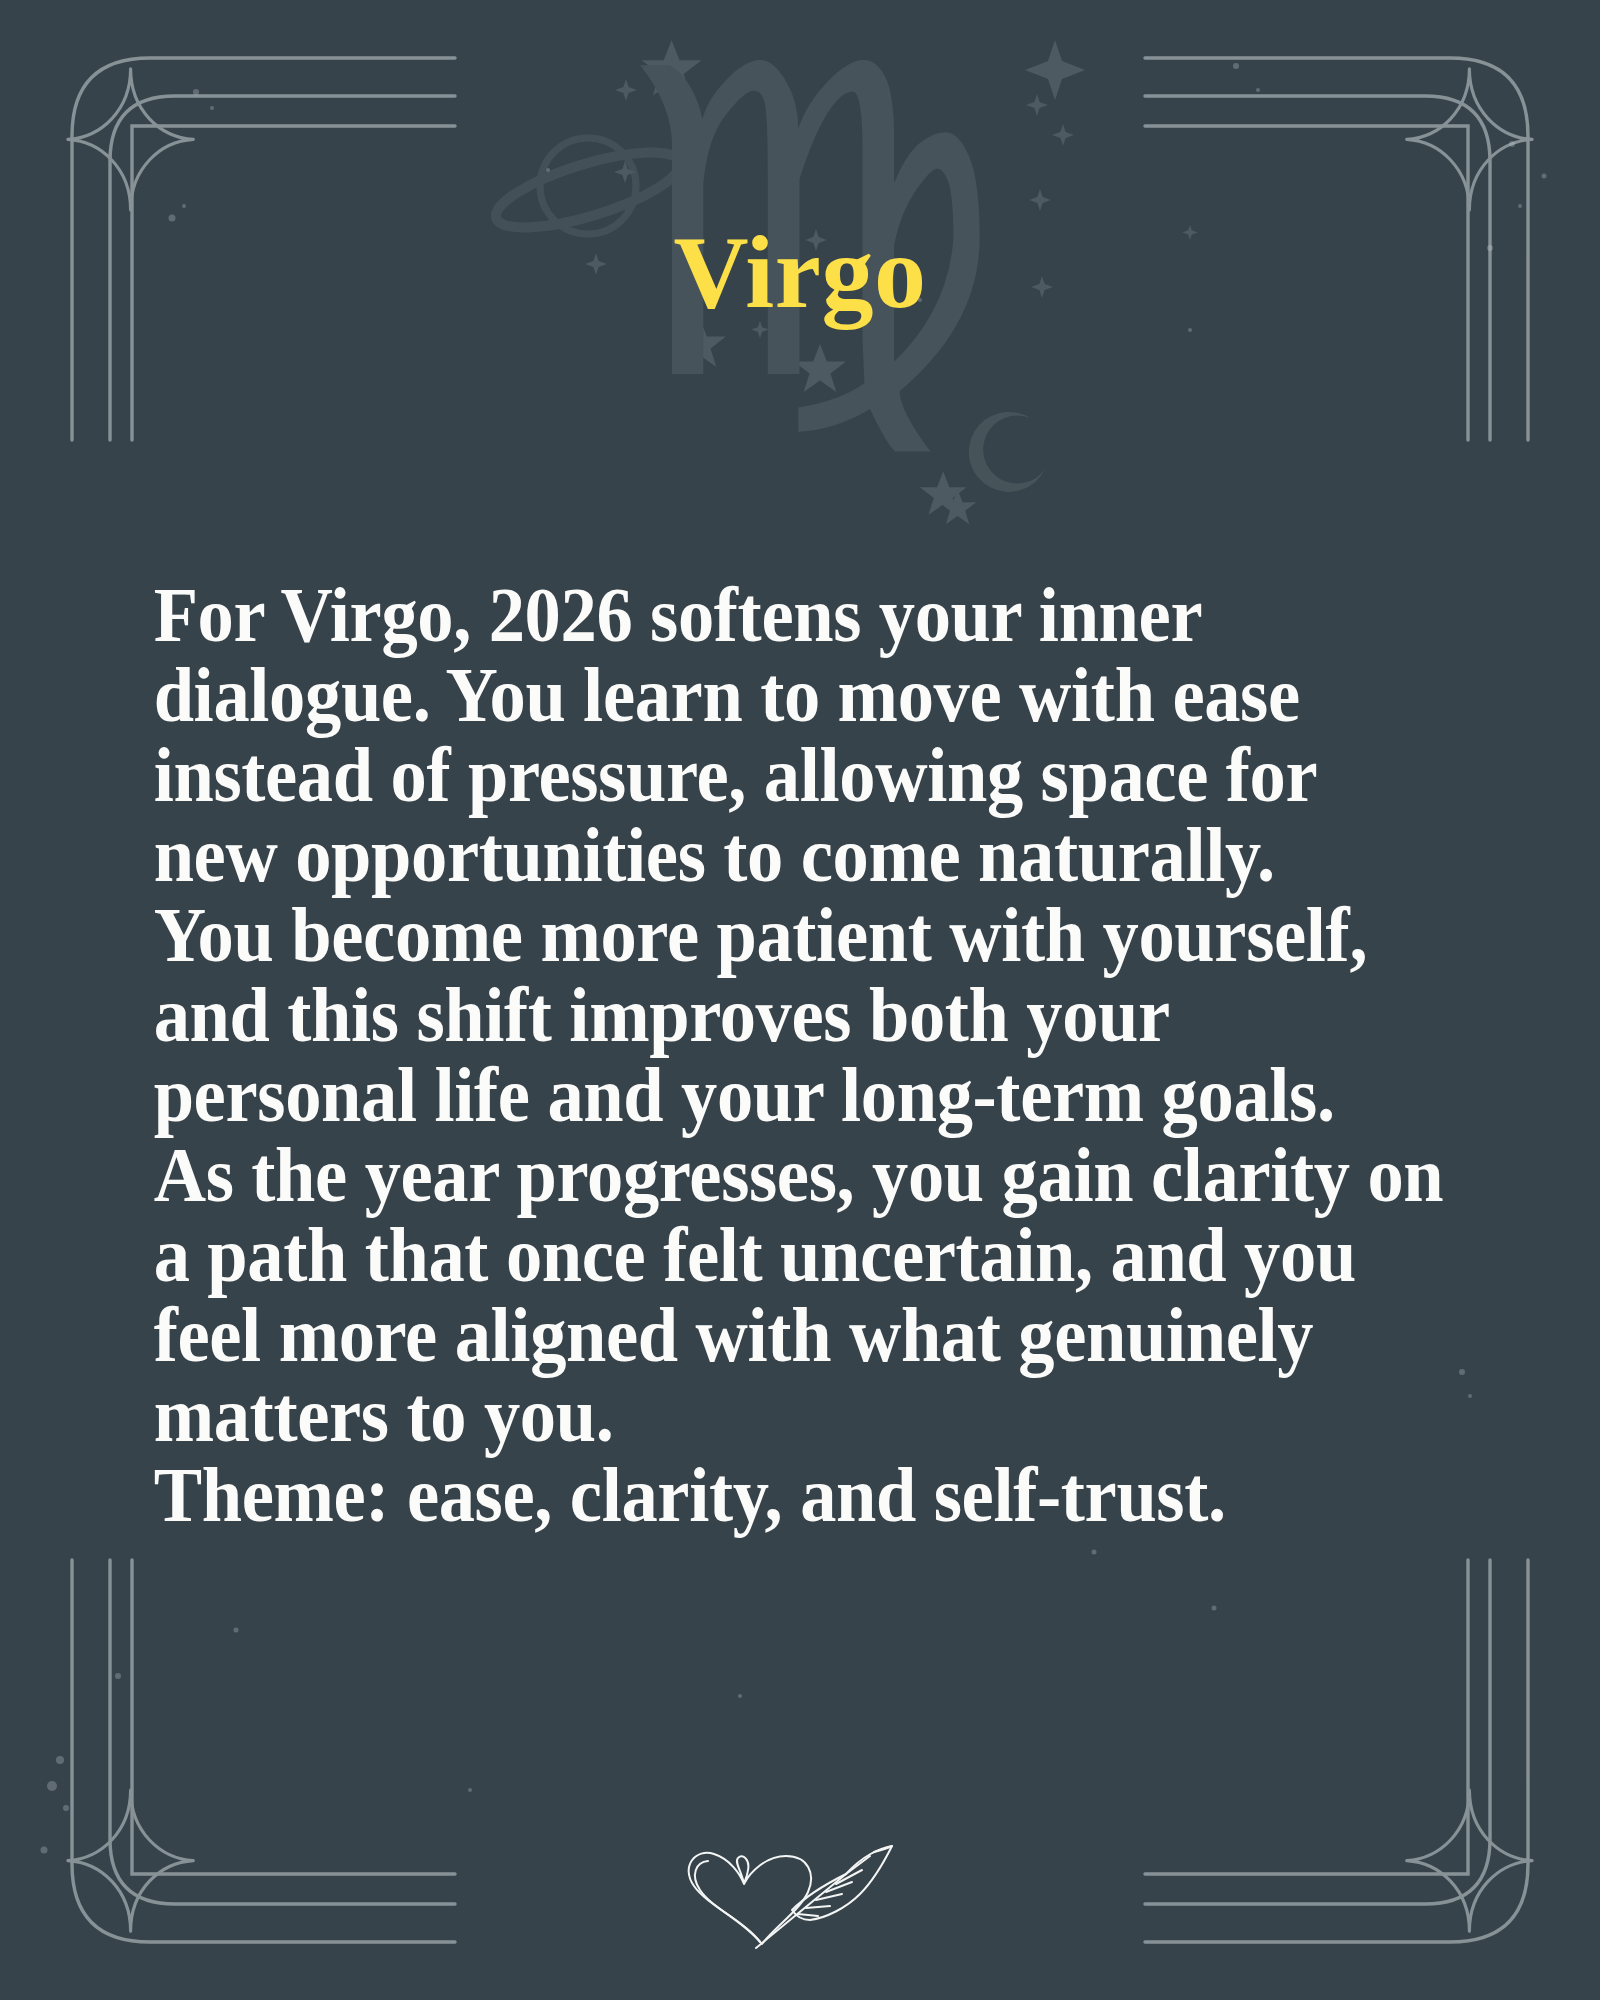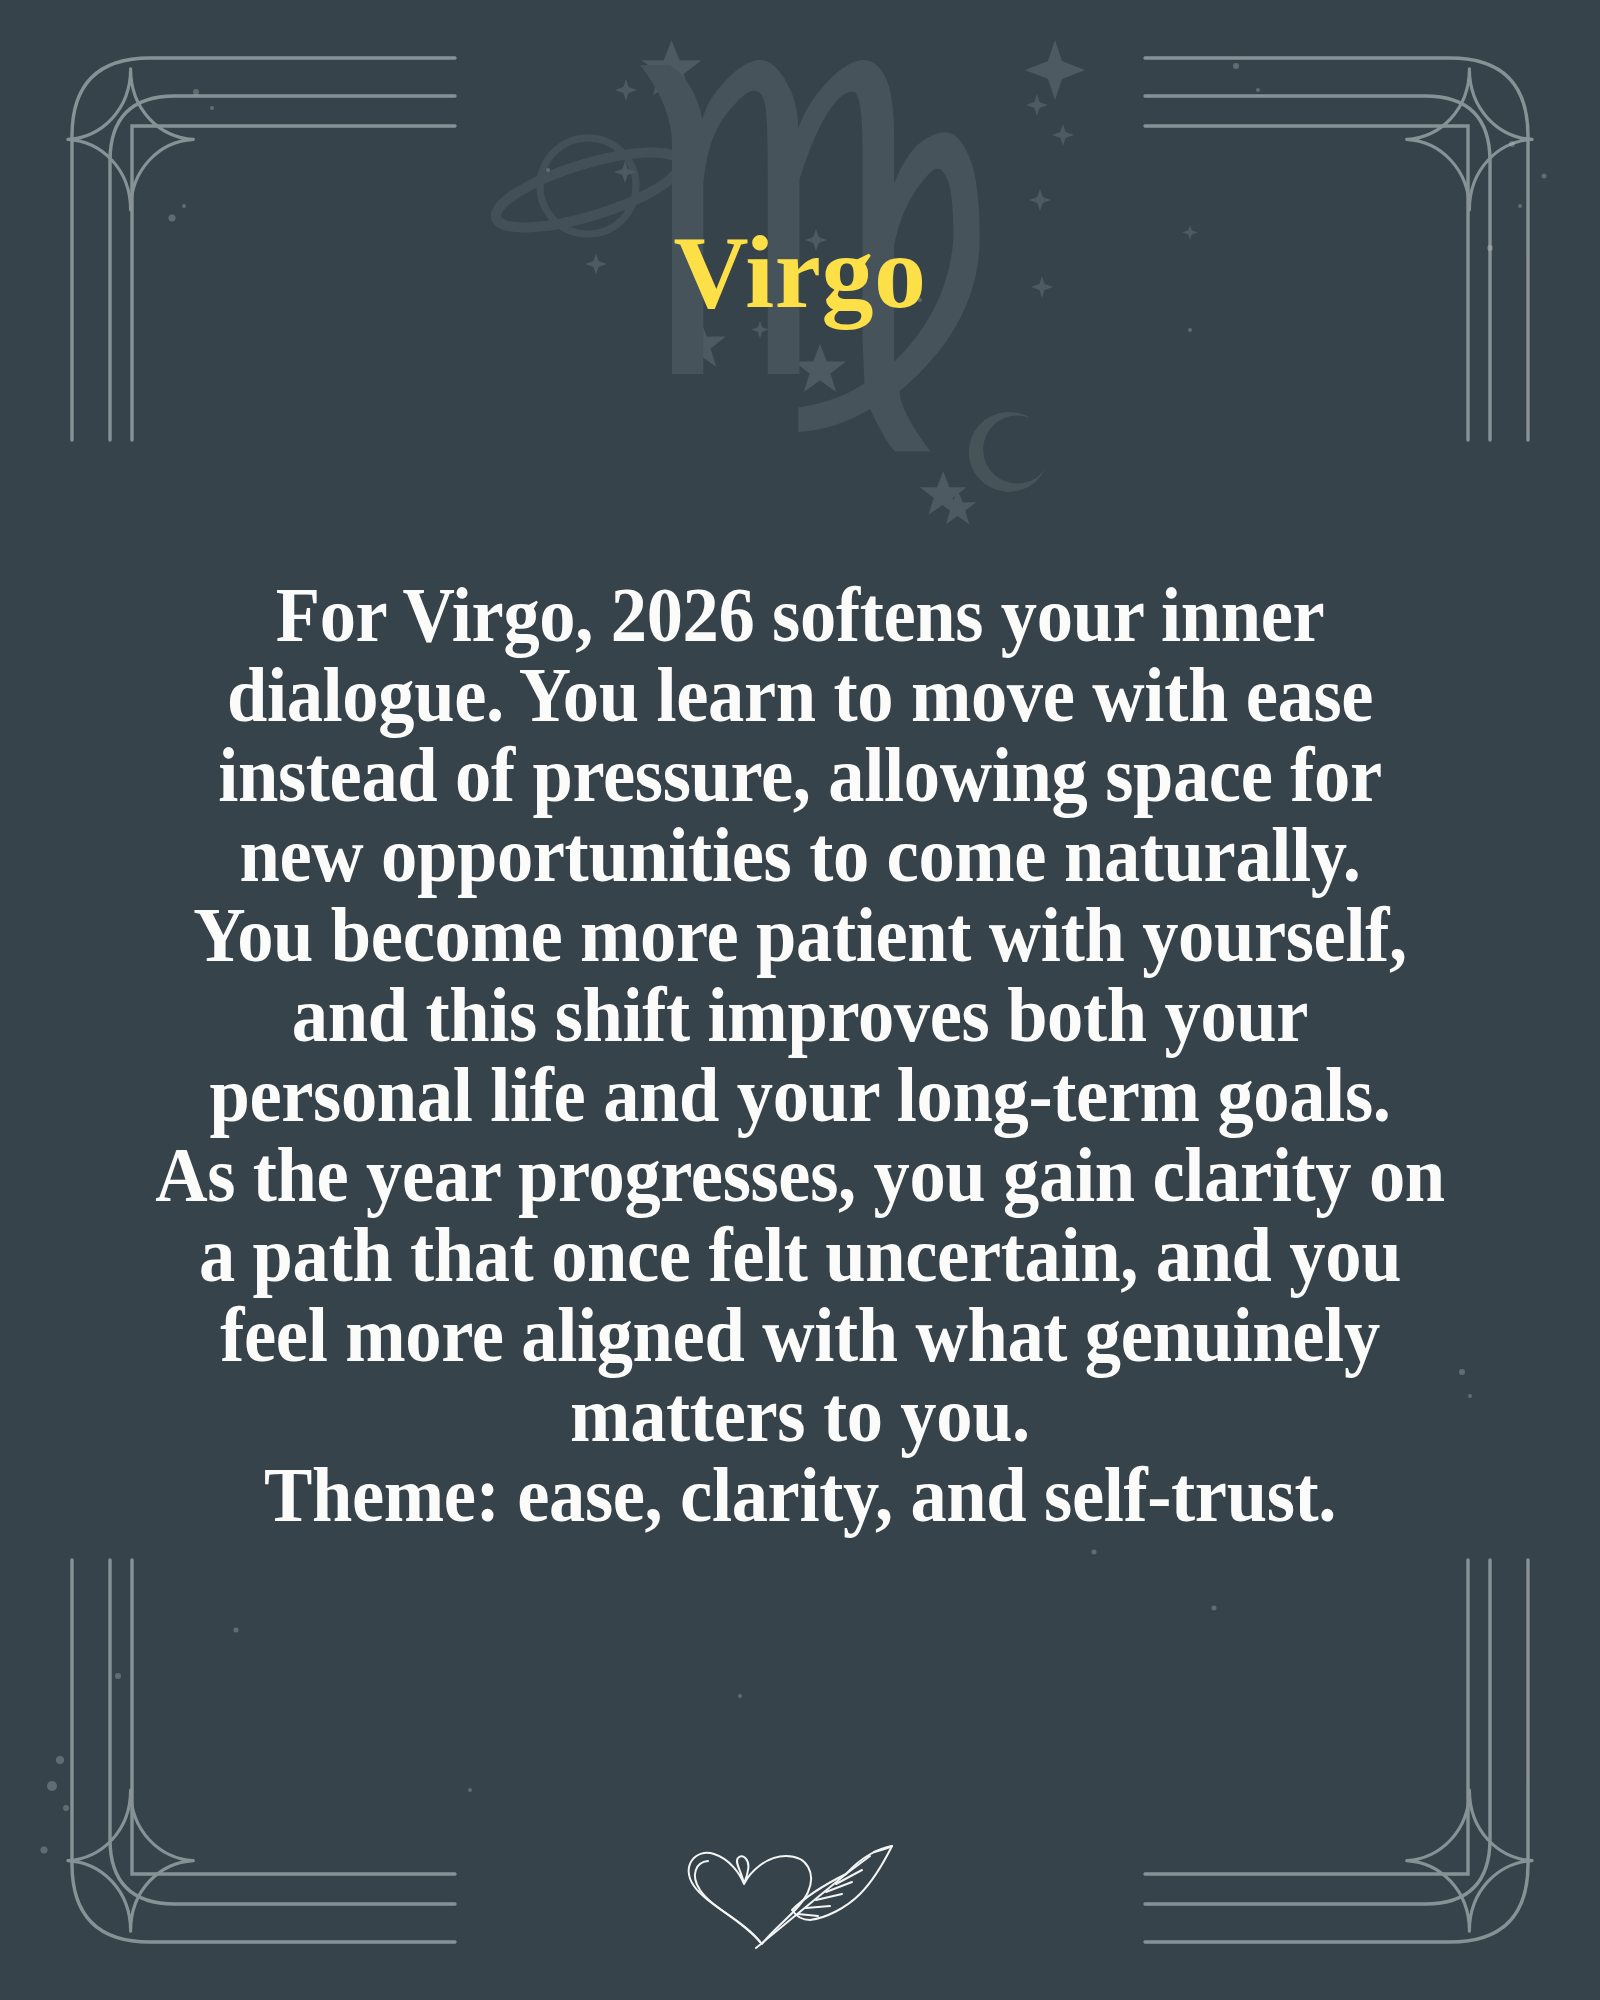--- a/index.html
+++ b/index.html
@@ -58,21 +58,20 @@
     letter-spacing:0.5px;
   }
 
   
   .body-wrap{
     position:absolute;
     left:105px;
     right:105px;
     top:575px;
     z-index:6;
-    text-align:center;
   }
   .body-text{
     font-family:"Liberation Serif", serif;
     font-weight:700;
     font-size:78px;
     line-height:80px;
     color:#fbfbfa;
     letter-spacing:-0.4px;
     transform:scaleX(0.93);
     transform-origin:center top;

